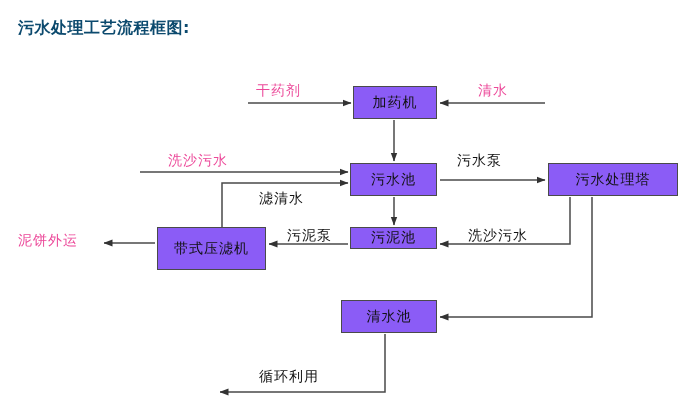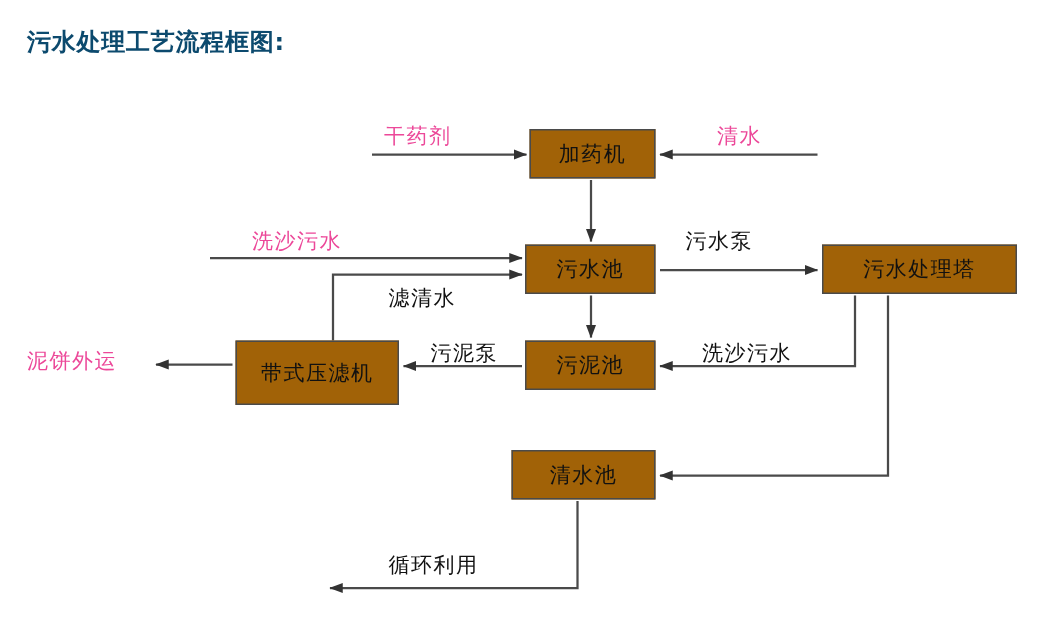--- a/index.html
+++ b/index.html
@@ -28,21 +28,21 @@
     font-size: 16px;
     font-weight: bold;
     color: #0c4a6e;
     letter-spacing: 0.5px;
     white-space: nowrap;
   }
   .node-box {
     position: absolute;
     box-sizing: border-box;
     border: 1.6px solid #4a4a4a;
-    background: #a16207;
+    background: #8b5cf6;
     display: flex;
     align-items: center;
     justify-content: center;
     font-size: 14px;
     color: #111111;
     letter-spacing: 1px;
     white-space: nowrap;
   }
   .edge-label {
     position: absolute;
@@ -84,21 +84,21 @@
     <path d="M155,243 L104,243"></path>
     <path d="M385,334 L385,392 L220,392"></path>
   </g>
 </svg>
 
 <div id="nodes">
     <div class="node-box" style="left: 353px; top: 86px; width: 84px; height: 33px;">加药机</div>
     <div class="node-box" style="left: 350px; top: 163px; width: 87px; height: 33px;">污水池</div>
     <div class="node-box" style="left: 548px; top: 163px; width: 130px; height: 33px;">污水处理塔</div>
     <div class="node-box" style="left: 157px; top: 227px; width: 109px; height: 43px;">带式压滤机</div>
-    <div class="node-box" style="left: 350px; top: 227px; width: 87px; height: 33px;">污泥池</div>
+    <div class="node-box" style="left: 350px; top: 227px; width: 87px; height: 22px;">污泥池</div>
     <div class="node-box" style="left: 341px; top: 300px; width: 96px; height: 33px;">清水池</div>
   </div>
 <div id="labels">
     <div class="term-label" style="left: 256px; top: 82px;">干药剂</div>
     <div class="term-label" style="left: 478px; top: 82px;">清水</div>
     <div class="term-label" style="left: 168px; top: 152px;">洗沙污水</div>
     <div class="term-label" style="left: 18px; top: 232px;">泥饼外运</div>
     <div class="edge-label" style="left: 259px; top: 190px;">滤清水</div>
     <div class="edge-label" style="left: 457px; top: 152px;">污水泵</div>
     <div class="edge-label" style="left: 287px; top: 227px;">污泥泵</div>

